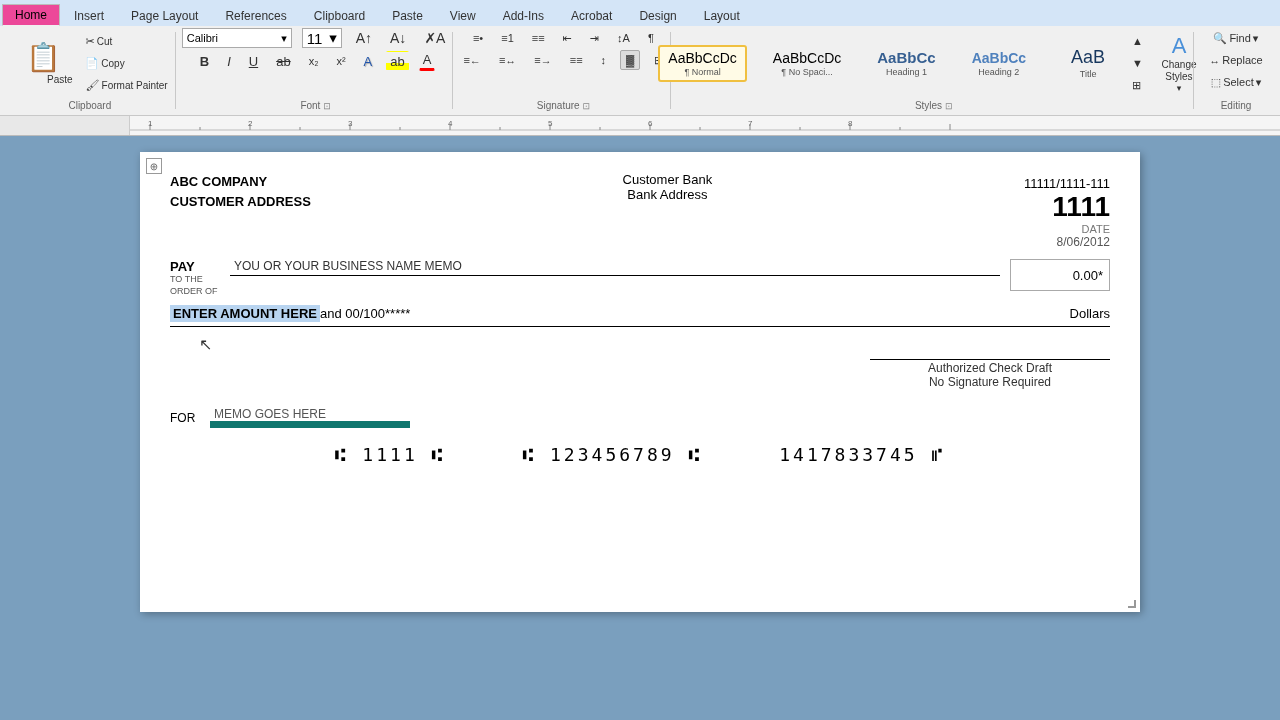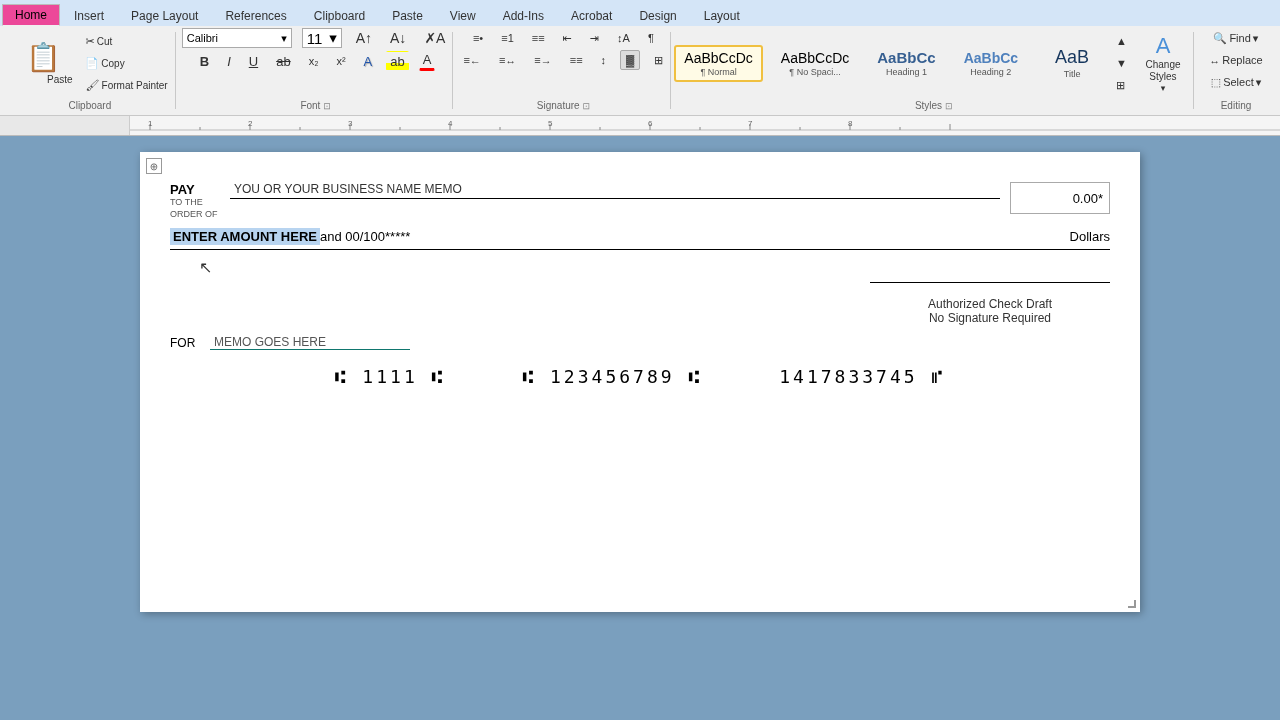--- a/index.html
+++ b/index.html
@@ -318,29 +318,29 @@
     .dollars-label {
       font-size: 13px;
       color: #000;
       margin-left: auto;
     }
 
     .memo-row {
       display: flex;
       align-items: center;
       gap: 10px;
-      margin-top: 10px;
+      margin-top: 18px;
     }
     .memo-label {
       font-size: 12px;
       color: #000;
       min-width: 30px;
     }
     .memo-line {
-      border-bottom: 1px solid #0f766e;
+      border-bottom: 7px solid #0f766e;
       width: 200px;
       font-size: 12px;
       color: #555;
       padding-left: 4px;
     }
 
     .micr-line {
       text-align: center;
       font-family: 'MICR', monospace;
       font-size: 18px;
@@ -493,21 +493,21 @@
         </div>
       </div>
       <div class="section-label">
         <span>Signature</span>
         <span class="section-expand">⊡</span>
       </div>
     </div>
 
     <div class="toolbar-section" style="flex:1; min-width:400px;">
       <div class="section-content" style="flex-direction:row; align-items:center; justify-content:flex-start;">
-        <div style="display:flex; gap:8px; align-items:center;justify-content:center;">
+        <div style="display:flex; gap:16px; align-items:center;justify-content:center;">
           <div class="style-btn highlighted">
             <div style="font-size:14px;">AaBbCcDc</div>
             <div class="style-btn-label">¶ Normal</div>
           </div>
           <div class="style-btn">
             <div style="font-size:14px;">AaBbCcDc</div>
             <div class="style-btn-label">¶ No Spaci...</div>
           </div>
           <div class="style-btn">
             <div style="font-size:15px; color:#365f91; font-weight:bold;">AaBbCc</div>
@@ -595,20 +595,41 @@
         <text x="618" y="10" font-size="8" fill="#666">7</text>
         <text x="718" y="10" font-size="8" fill="#666">8</text>
       </svg>
     </div>
   </div>
 
   <div class="doc-area">
     <div class="check-doc">
       <div class="move-handle">⊕</div>
 
+      <div class="check-header">
+
+        <div class="company-info">
+          <div>ABC COMPANY</div>
+          <div>CUSTOMER ADDRESS</div>
+        </div>
+
+        <div class="bank-info">
+          <div>Customer Bank</div>
+          <div>Bank Address</div>
+        </div>
+
+        <div class="check-number-area">
+          <div class="routing-number">11111/1111-111</div>
+          <div class="check-number">1111</div>
+          <div class="date-area">
+            <div style="font-size:11px; color:#777;">DATE</div>
+            <div style="font-size:12px;">8/06/2012</div>
+          </div>
+        </div>
+      </div>
 
       <div class="pay-row">
         <div class="pay-label">
           <div style="font-size:13px; font-weight:bold;">PAY</div>
           <div style="font-size:9px; color:#555; line-height:1.3;">TO THE<br>ORDER OF</div>
         </div>
         <div class="pay-to-line">YOU OR YOUR BUSINESS NAME MEMO</div>
         <div class="amount-box">0.00*</div>
       </div>
 
@@ -617,21 +638,21 @@
         <span class="amount-words-rest"> and 00/100*****</span>
         <span class="dollars-label">Dollars</span>
       </div>
 
       <div style="position:relative; height:14px;">
         <div style="position:absolute; left:29px; top:0; font-size:16px; color:#333; pointer-events:none;">↖</div>
       </div>
 
       <div style="display:flex; justify-content:flex-end; margin-top:10px; margin-bottom:10px;">
         <div>
-          <div style="text-align:center; font-size:12px; color:#333; border-top:1px solid #000; padding-top:14px; min-width:240px;">
+          <div style="text-align:center; font-size:12px; color:#333; border-top:1px solid #000; padding-top:1px; min-width:240px;">
             <div>Authorized Check Draft</div>
             <div>No Signature Required</div>
           </div>
         </div>
       </div>
 
       <div class="memo-row">
         <div class="memo-label">FOR</div>
         <div class="memo-line">MEMO GOES HERE</div>
       </div>

